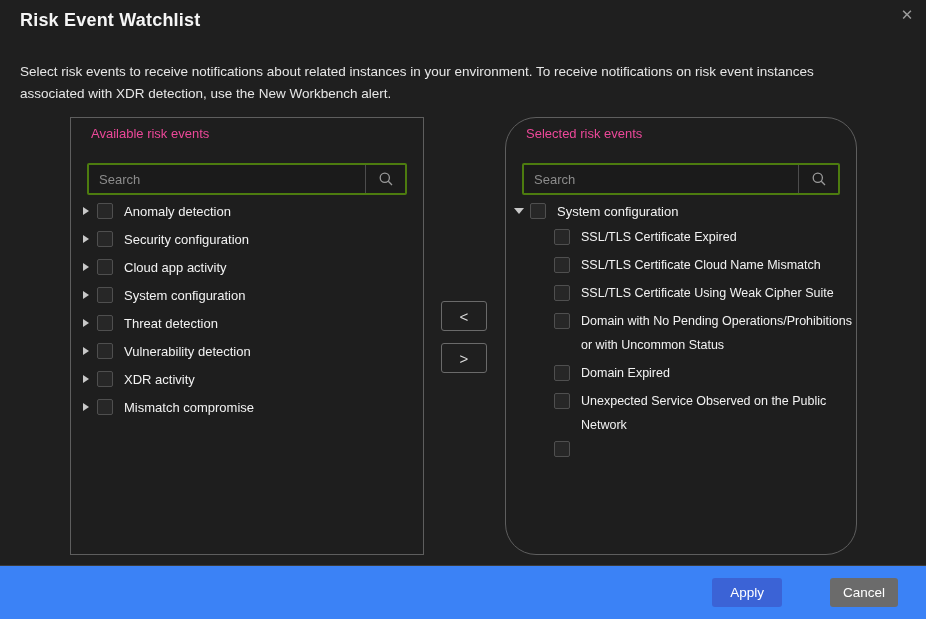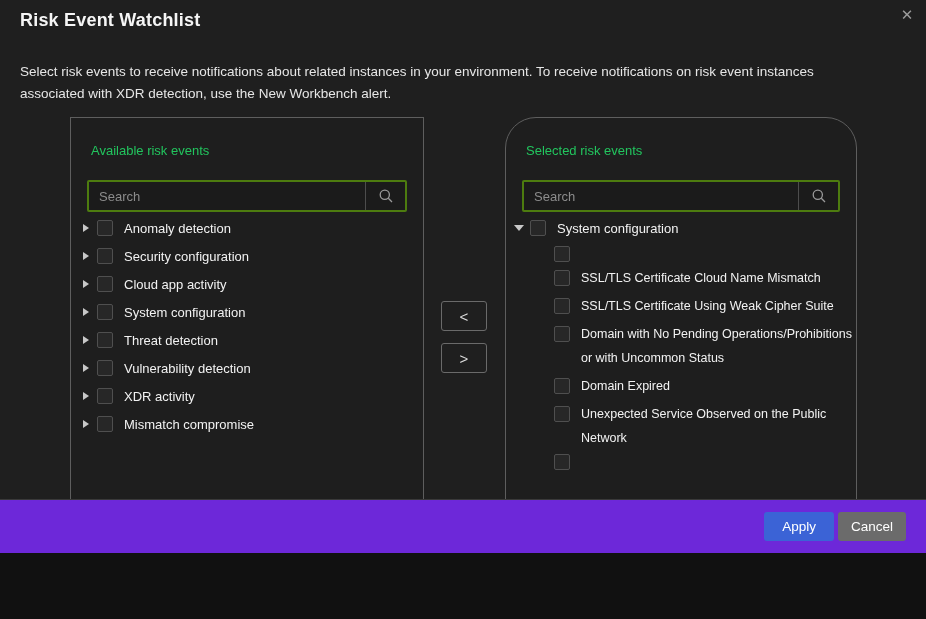--- a/index.html
+++ b/index.html
@@ -1,20 +1,20 @@
 <!DOCTYPE html>
 <html><head>
 <meta charset="utf-8">
 <style>
   * { margin:0; padding:0; box-sizing:border-box; }
   html,body { background:#111; }
   body { font-family:"Liberation Sans","DejaVu Sans",sans-serif; }
 
   .dialog {
-    position:relative; width:926px; height:553px;
+    position:relative; width:926px; height:619px;
     background:var(--dialog_bg,#1f1f1f); overflow:hidden;
     color:#f0f0f0;
   }
 
   .dialog-title {
     position:absolute; left:20px; top:10px;
     font-size:18px; font-weight:600; color:#f5f5f5; letter-spacing:.2px;
   }
   .close-btn {
     position:absolute; right:6px; top:2px; width:26px; height:26px;
@@ -28,21 +28,21 @@
   }
 
   .panel {
     position:absolute; top:117px; height:438px;
     border:1px solid var(--panel_border,#5e5e5e);
     background:#1e1e1e;
   }
   .panel.available { left:70px; width:354px; }
   .panel.selected  { left:505px; width:352px; overflow:hidden;border-radius:31px; }
 
-  .panel-title { margin:25px 16px 0 20px; font-size:13px; color:#22c55e; }
+  .panel-title { margin:8px 16px 0 20px; font-size:13px; color:#ec4899; }
 
   .search-box {
     margin:22px 16px 0 16px; height:32px;
     border:2px solid #4d7c0f; border-radius:2px; background:#1b1b1b;
     display:flex; align-items:stretch;
   }
   .search-box input {
     flex:1; min-width:0; background:transparent; border:none; outline:none;
     color:#cccccc; font-size:13px; padding:0 10px;
     font-family:"Liberation Sans","DejaVu Sans",sans-serif;
@@ -96,31 +96,31 @@
     background:transparent; border:1px solid #6a6a6a; border-radius:3px;
     color:#dcdcdc; font-size:15px; line-height:1;
     display:flex; align-items:center; justify-content:center; cursor:pointer;
     font-family:"Liberation Sans","DejaVu Sans",sans-serif;
   }
   .transfer-left  { top:301px; }
   .transfer-right { top:343px; }
 
   .footer {
     position:absolute; left:0; bottom:0; width:926px; height:54px;
-    background:#6d28d9; border-top:1px solid #3a3a3a;
+    background:#3b82f6; border-top:1px solid #3a3a3a;
     display:flex; align-items:center; justify-content:flex-end;
-    gap:4px; padding-right:20px;
+    gap:16px; padding-right:28px;
   }
   .btn {
     height:29px; border:none; border-radius:3px; cursor:pointer;
     font-size:13.5px; color:#ffffff; padding:0 16px;
     font-family:"Liberation Sans","DejaVu Sans",sans-serif;
   }
   .btn-apply  { background:var(--accent_blue,#3b63d6); padding:0 18px; }
-  .btn-cancel { background:var(--cancel_gray,#6b6b6b); padding:0 13px; }
+  .btn-cancel { background:var(--cancel_gray,#6b6b6b); padding:0 13px;margin-left:32px; }
 </style>
 </head>
 <body>
 
 <div class="dialog" style="--accent_blue: #3b63d6; --cancel_gray: #6b6b6b; --dialog_bg: #1f1f1f; --panel_border: #5e5e5e;">
 
   <div class="dialog-title">Risk Event Watchlist</div>
   <div class="close-btn">✕</div>
 
   <div class="dialog-desc">Select risk events to receive notifications about related instances in your environment. To receive notifications on risk event instances associated with XDR detection, use the New Workbench alert.</div>
@@ -221,20 +221,21 @@
             <span class="caret-down"></span>
           </span>
         <span class="checkbox"></span>
         <span class="tree-label">System configuration</span>
       </div>
 
       <div class="child-list">
 
       <div class="child-row">
             <span class="checkbox"></span>
+            <span class="child-label">SSL/TLS Certificate Expired</span>
           </div>
           <div class="child-row">
             <span class="checkbox"></span>
             <span class="child-label">SSL/TLS Certificate Cloud Name Mismatch</span>
           </div>
           <div class="child-row">
             <span class="checkbox"></span>
             <span class="child-label">SSL/TLS Certificate Using Weak Cipher Suite</span>
           </div>
           <div class="child-row">

